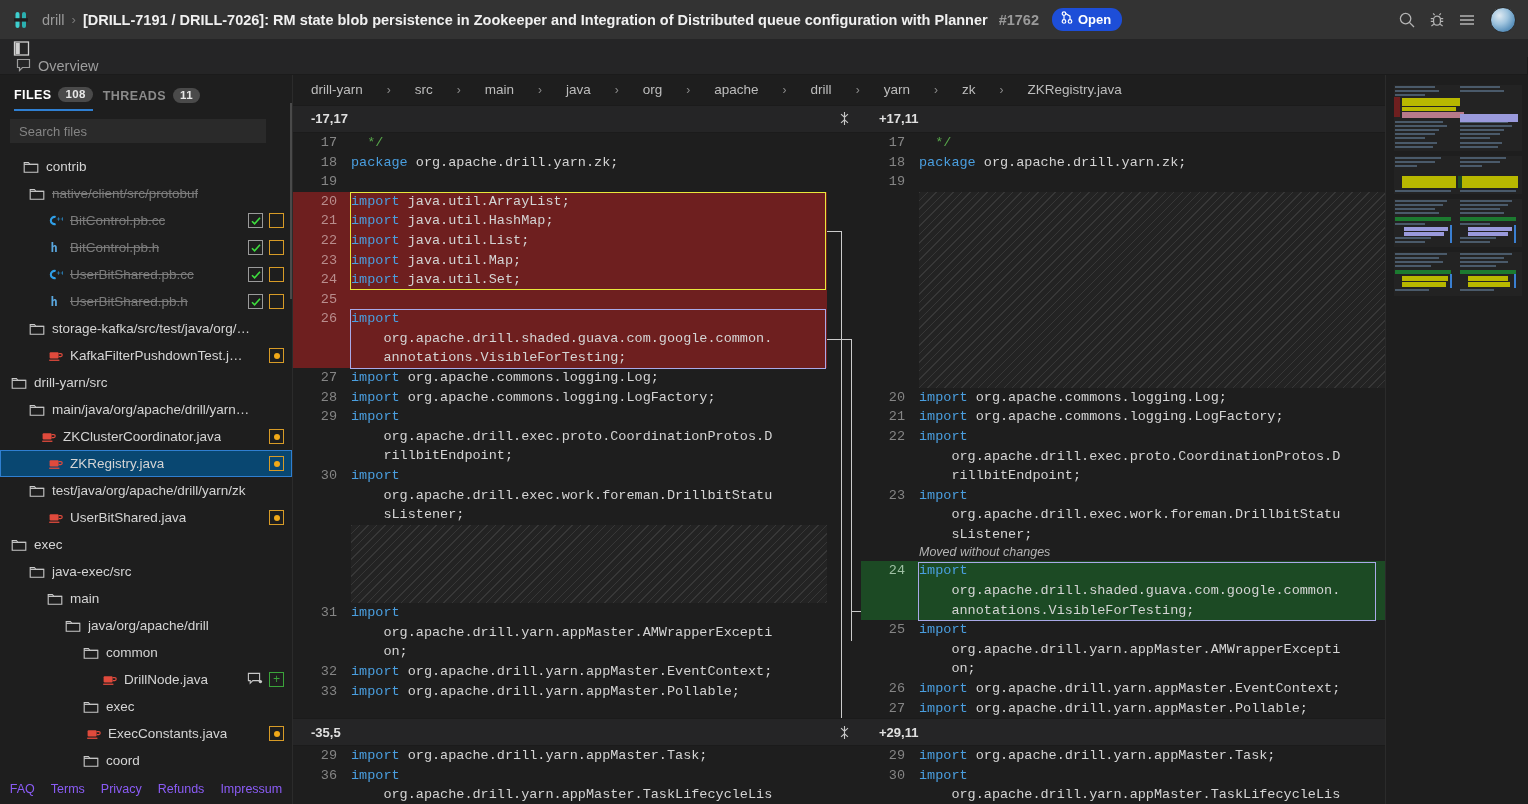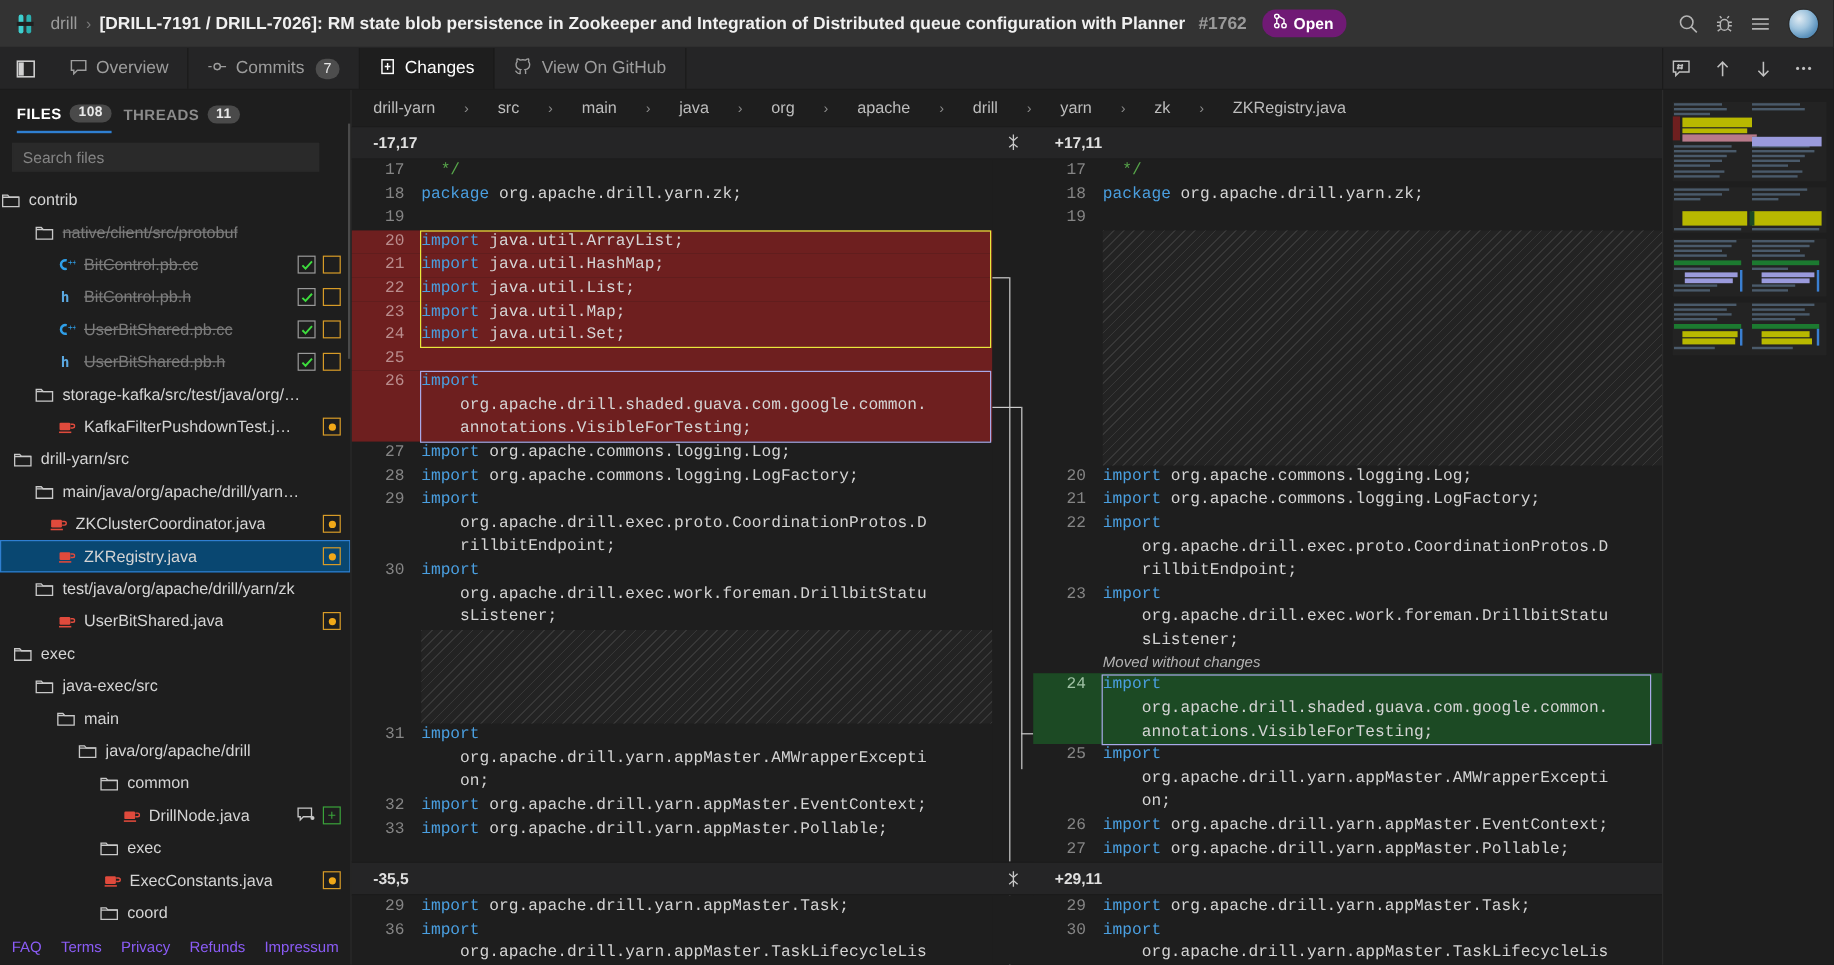--- a/index.html
+++ b/index.html
@@ -17,35 +17,36 @@
     height: 40px; min-height: 40px; background: #333333;
     display: flex; align-items: center; padding: 0 12px 0 10px; gap: 0;
     border-bottom: 1px solid #252526;
   }
   .logo { width: 22px; height: 22px; margin-right: 10px; display:flex; align-items:center; justify-content:center;}
   .tb-repo { color: #9a9a9a; font-size: 14.5px; }
   .tb-sep { color: #7a7a7a; font-size: 13px; margin: 0 7px; }
   .tb-title { color: #f0f0f0; font-size: 14.5px; font-weight: bold; white-space: nowrap; }
   .tb-num { color: #9a9a9a; font-size: 14.5px; font-weight: bold; margin-left: 11px; }
   .badge-open {
-    margin-left: 13px; background: #701a75; color: #ffffff; font-size: 13px; font-weight: bold;
+    margin-left: 13px; background: #1d4ed8; color: #ffffff; font-size: 13px; font-weight: bold;
     border-radius: 11px; padding: 3px 11px 4px 9px; display: flex; align-items: center; gap: 5px;
   }
   .tb-spacer { flex: 1 1 auto; }
   .tb-icon { width: 30px; height: 30px; display: flex; align-items: center; justify-content: center; color: #b4b4b4; }
   .avatar {
     width: 26px; height: 26px; border-radius: 50%; margin-left: 8px;
     background: radial-gradient(circle at 35% 32%, #dfeaf2 0%, #9fc4de 38%, #5d93bd 70%, #3f6f96 100%);
     border: 1px solid #2a2a2a;
   }
 
   
   .tabbar {
     height: 35px; min-height: 35px; background: #252526; display: flex; align-items: stretch;
     border-bottom: 1px solid #1b1b1b;
+    flex-direction: column;
   }
   .panel-toggle { width: 42px; display: flex; align-items: center; justify-content: center; }
   .tab {
     display: flex; align-items: center; gap: 7px; padding: 0 16px; font-size: 14.5px;
     color: #9d9d9d; border-right: 1px solid #1b1b1b; cursor: pointer; white-space: nowrap;
   }
   .tab.active { background: #1e1e1e; color: #ffffff; }
   .tab .cnt {
     background: #4d4d4d; color: #e6e6e6; font-size: 12px; border-radius: 9px;
     padding: 1px 7px 2px; margin-left: 2px;
@@ -286,21 +287,21 @@
         </div>
         <div class="side-tab">
           <span>THREADS</span>
           <span class="pill">11</span>
         </div>
       </div>
       <div class="search-wrap">
         <input class="search-input" type="text" placeholder="Search files" style="">
       </div>
       <div class="tree" id="tree">
-          <div class="trow" style="padding-left: 0;">
+          <div class="trow" style="padding-left: 22px;">
             <span class="ic">
               <svg width="16" height="14" viewBox="0 0 16 14" fill="none" stroke="#c8c8c8" stroke-width="1.1">
                 <path d="M1.2 12.2V2.6h4.2l1.5 1.7h7.9v7.9z"></path>
                 <path d="M1.2 4.4h13.6"></path>
               </svg>
             </span>
             <span class="nm">contrib</span>
           </div>
           <div class="trow dimfolder" style="padding-left: 28px;">
             <span class="ic">

